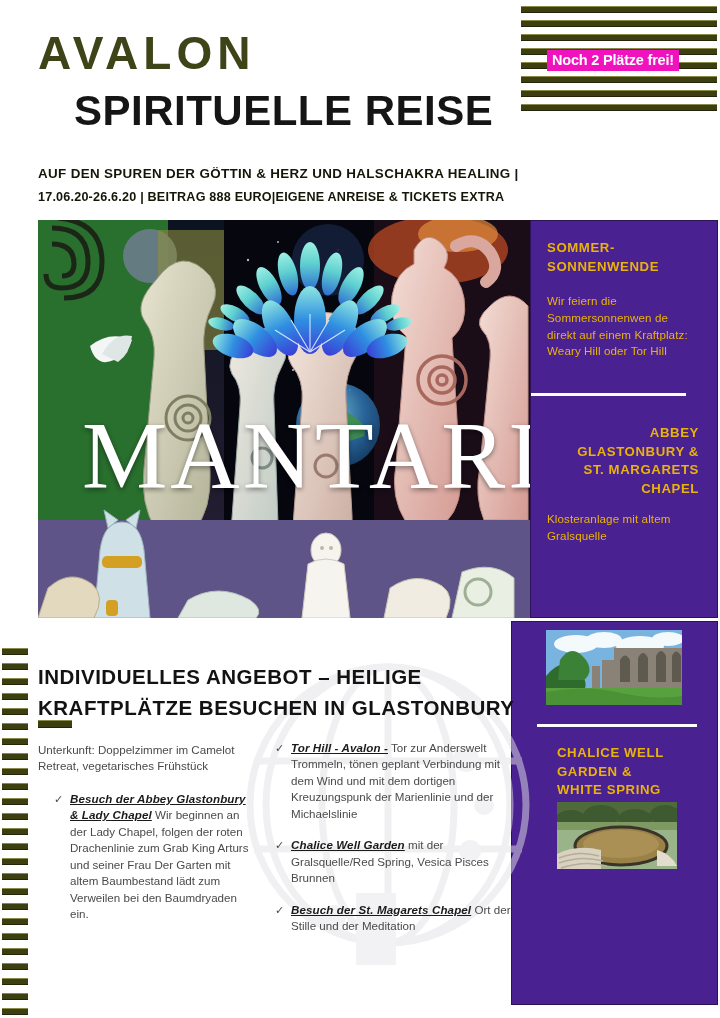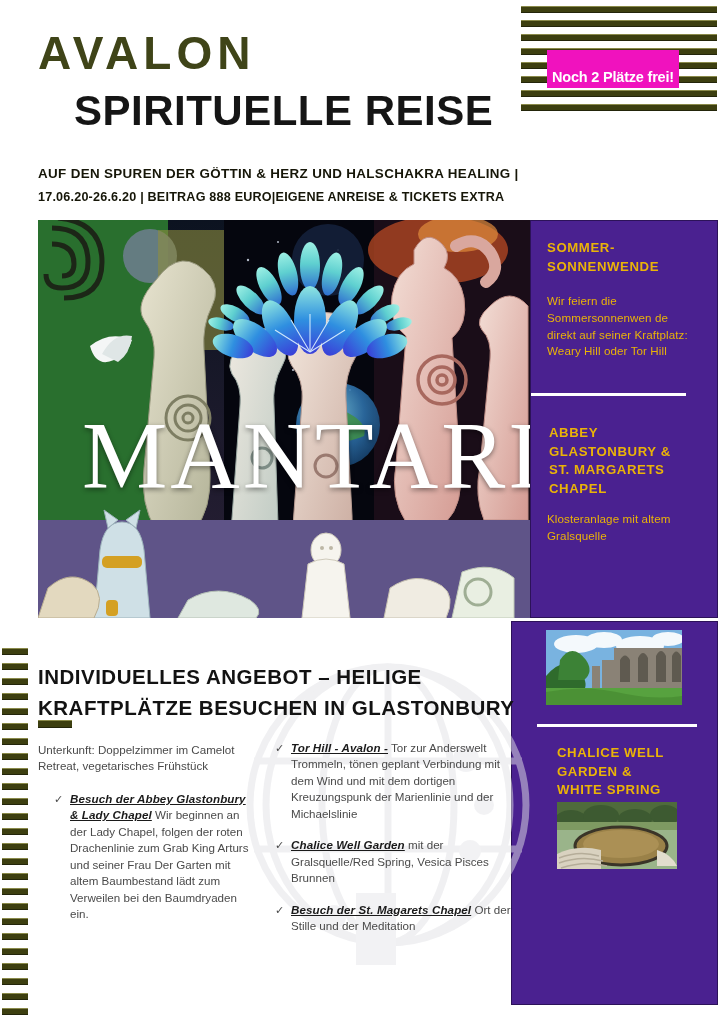--- a/index.html
+++ b/index.html
@@ -21,21 +21,21 @@
     border-bottom: 1px solid #23250a;
     margin-bottom: 7px;
   }
 
   
   .badge {
     position: absolute; left: 547px; top: 50px;
     background: #f012be; color: #ffffff;
     font-size: 14.5px; font-weight: bold;
     letter-spacing: -0.2px;
-    padding: 19px 5px 3px 5px;
+    padding: 2px 5px 3px 5px;
     white-space: nowrap;
     z-index: 5;
   }
 
   
   .title-avalon {
     position: absolute; left: 38px; top: 30px;
     font-size: 46px; font-weight: bold;
     letter-spacing: 5px;
     color: #3f4418;
@@ -90,21 +90,21 @@
   }
   .p-body {
     font-size: 11.6px; line-height: 1.45; font-weight: normal;
     letter-spacing: 0.1px;
   }
   .p-rule { height: 3px; background: #ffffff; }
 
   .pt-1 { position: absolute; left: 16px; top: 18px; width: 150px; }
   .pt-1-body { position: absolute; left: 16px; top: 72px; width: 145px; }
   .pt-rule { position: absolute; left: 0px; top: 172px; width: 155px; }
-  .pt-2 { position: absolute; left: 18px; top: 203px; width: 150px; }
+  .pt-2 { position: absolute; left: 18px; top: 203px; width: 150px; text-align: right; }
   .pt-2-body { position: absolute; left: 16px; top: 290px; width: 150px; }
 
   .photo { position: absolute; overflow: hidden; background: #6a8c52; }
   .photo-abbey { left: 34px; top: 8px; width: 136px; height: 75px; }
   .pb-rule { position: absolute; left: 25px; top: 102px; width: 160px; }
   .pb-head { position: absolute; left: 45px; top: 122px; width: 160px; }
   .photo-chalice { left: 45px; top: 180px; width: 120px; height: 67px; }
 
   
   .dash-col { position: absolute; left: 2px; top: 648px; width: 28px; }
@@ -331,21 +331,21 @@
     </svg>
 
     <div class="hero-word">MANTARI</div>
   </div>
 
   <div class="panel panel-top">
     <div class="p-head pt-1">
       <div>SOMMER-</div>
       <div>SONNENWENDE</div>
     </div>
-    <div class="p-body pt-1-body">Wir feiern die Sommersonnenwen de direkt auf seiner Kraftplatz: Weary Hill oder Tor Hill</div>
+    <div class="p-body pt-1-body">Wir feiern die Sommersonnenwen de direkt auf einem Kraftplatz: Weary Hill oder Tor Hill</div>
     <div class="p-rule pt-rule"></div>
     <div class="p-head pt-2">
       <div>ABBEY</div>
       <div>GLASTONBURY &amp;</div>
       <div>ST. MARGARETS</div>
       <div>CHAPEL</div>
     </div>
     <div class="p-body pt-2-body">Klosteranlage mit altem Gralsquelle</div>
   </div>
 

